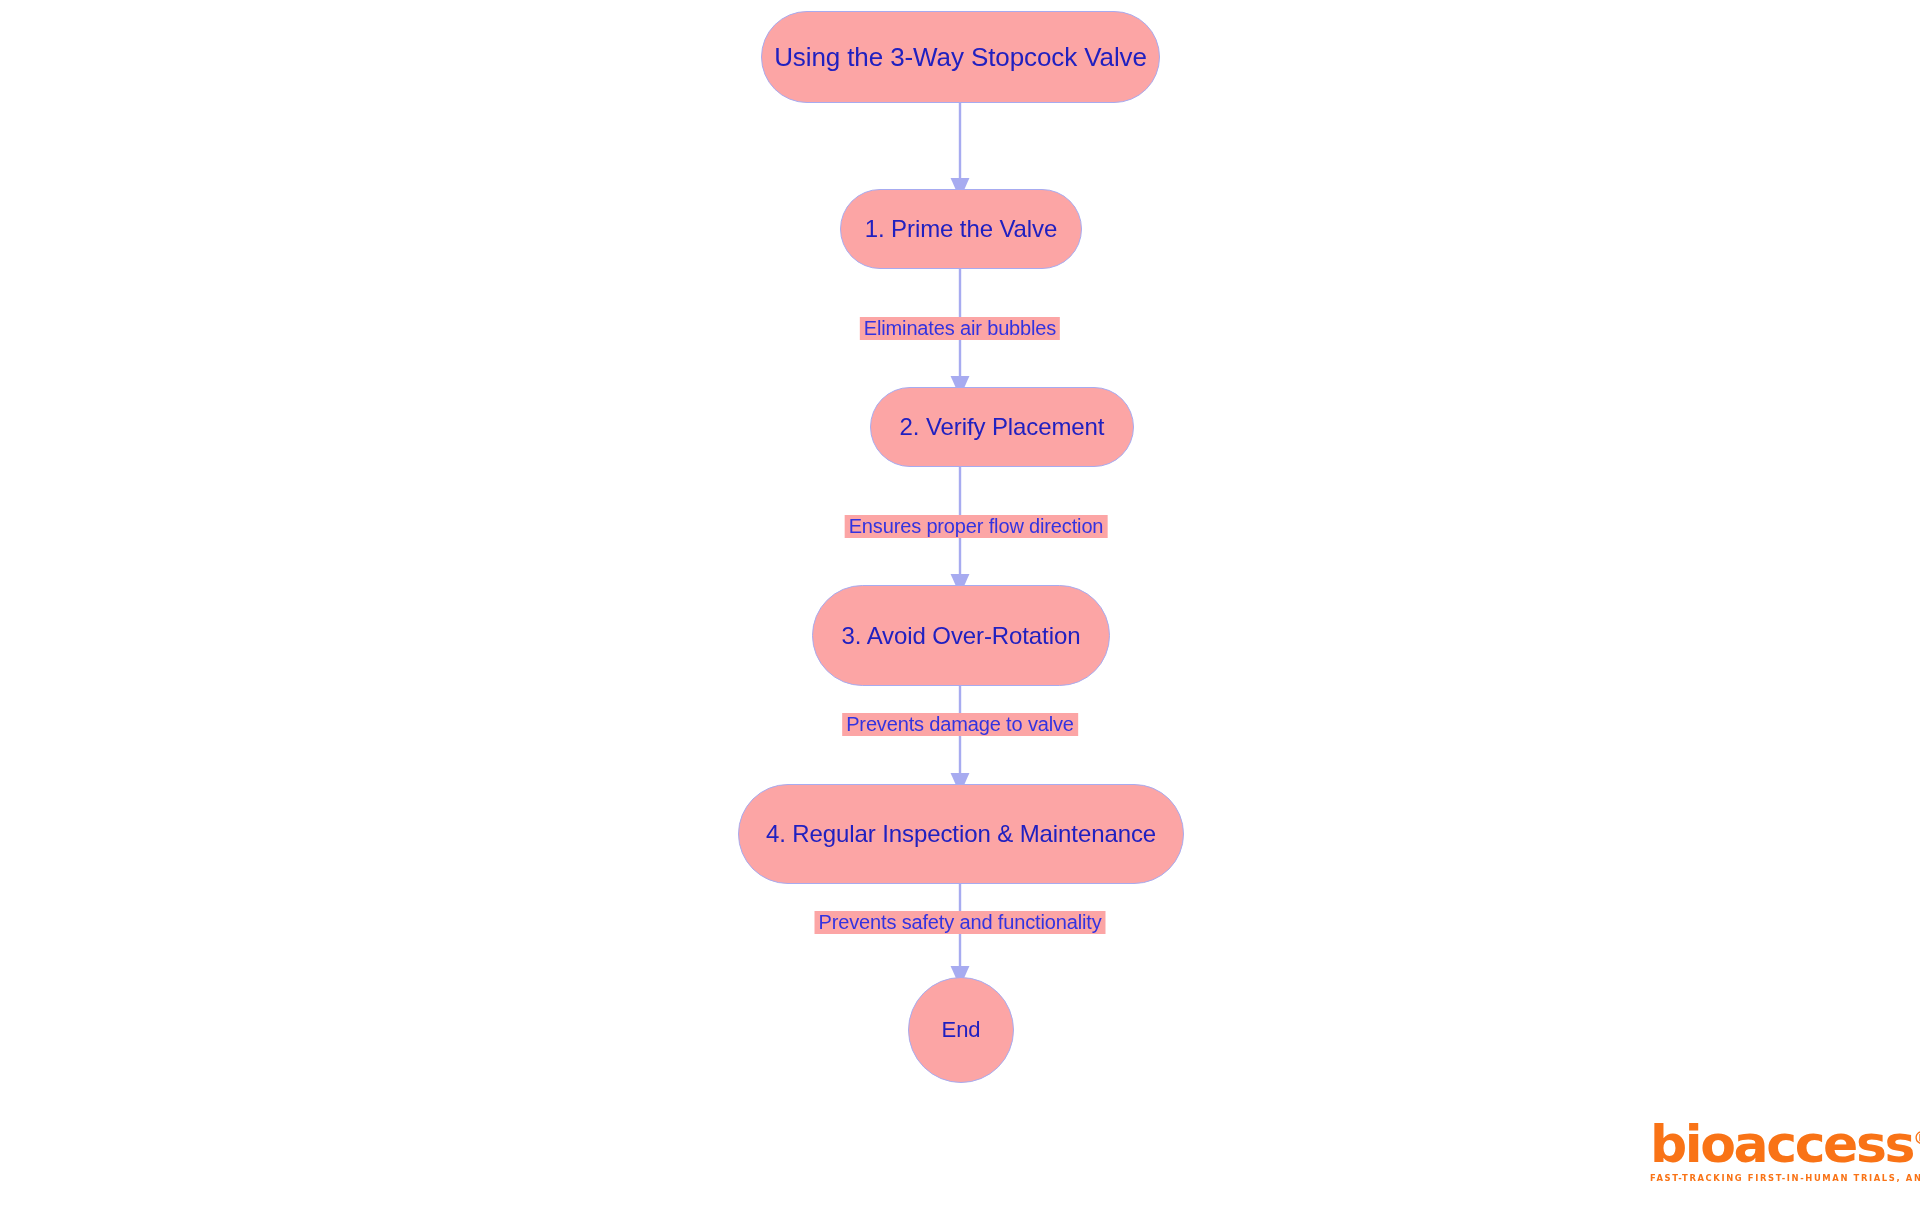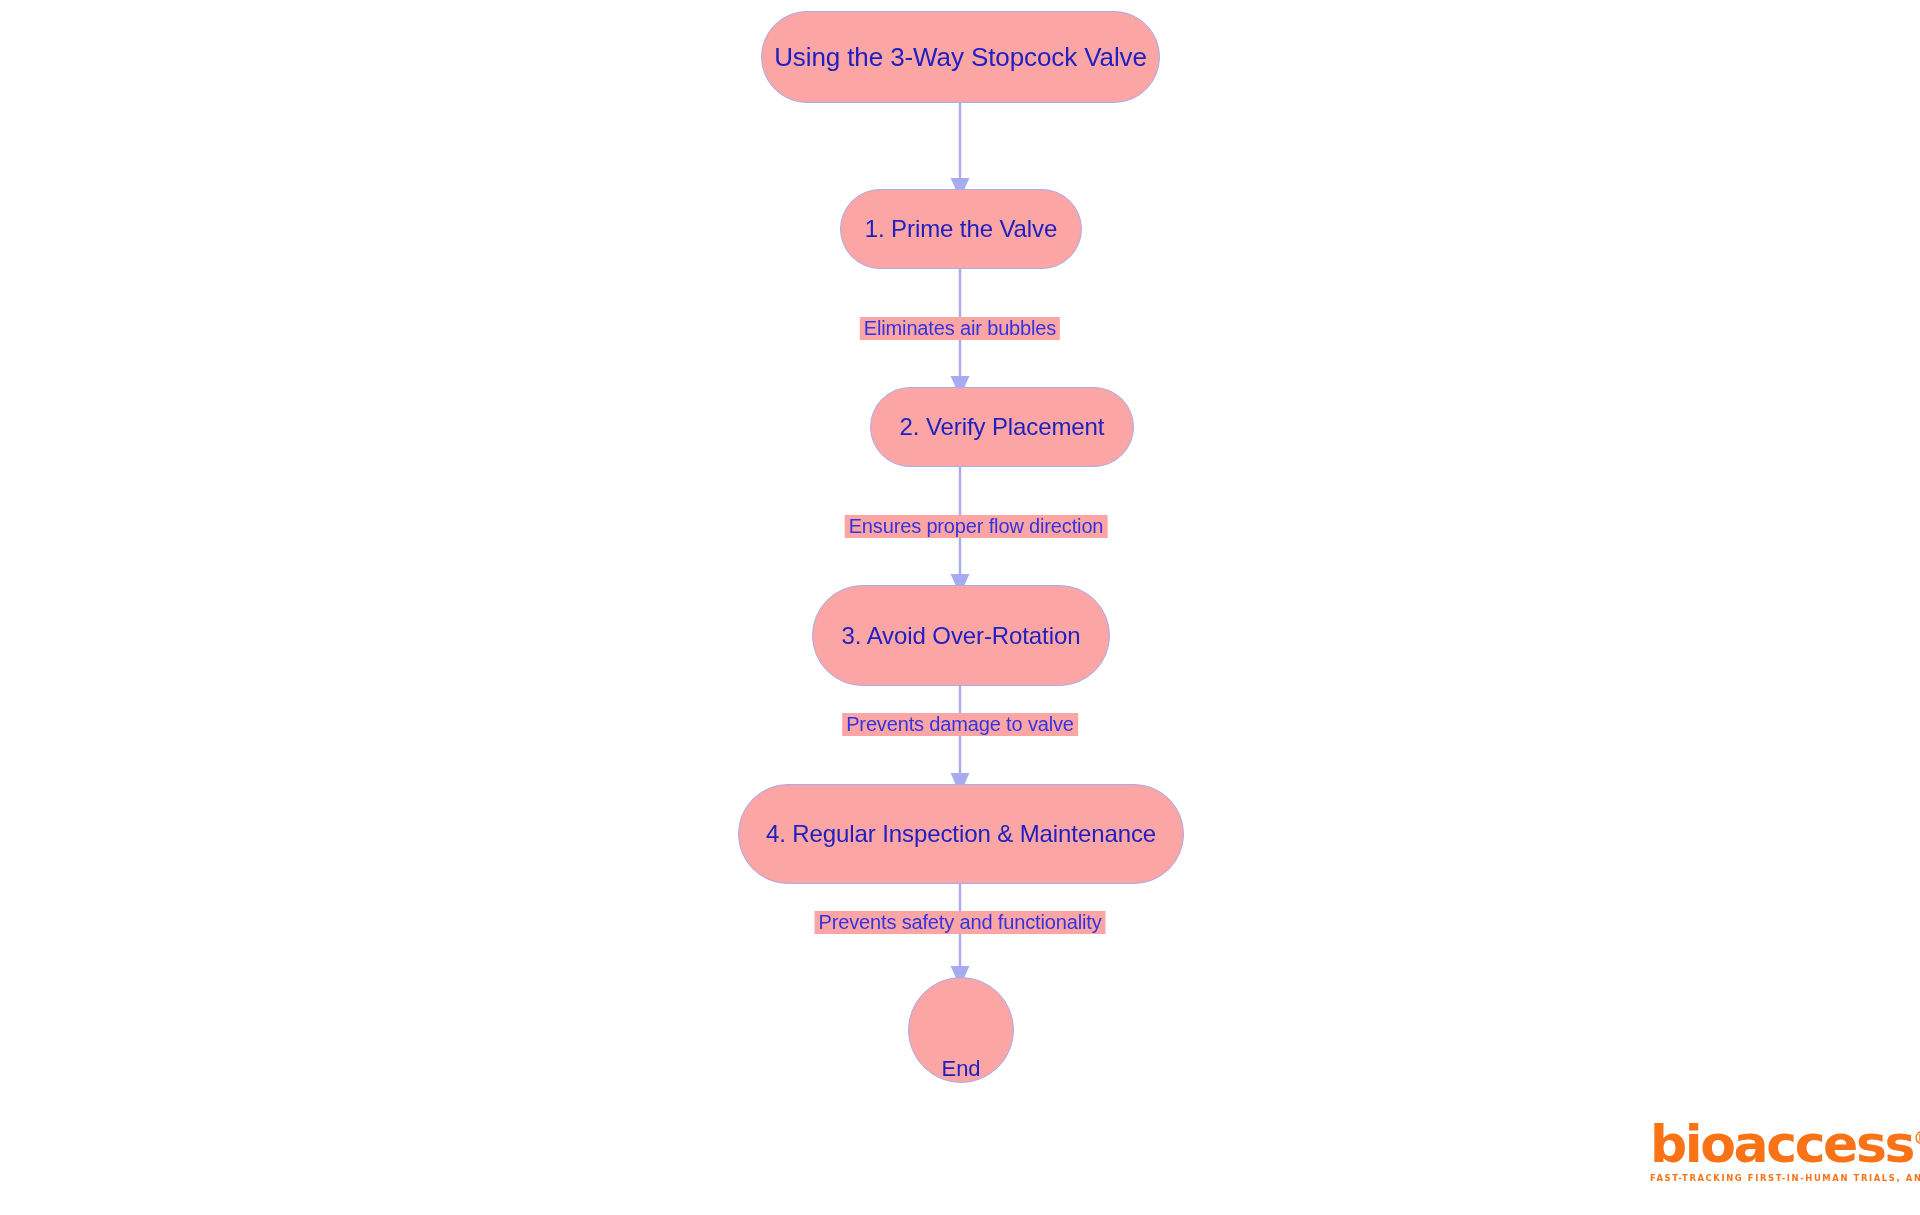--- a/index.html
+++ b/index.html
@@ -68,21 +68,20 @@
   }
   #node-step4 {
     left: 738px;  top: 784px;
     width: 446px; height: 100px;
     font-size: 24px;
   }
   #node-end {
     left: 908px;  top: 977px;
     width: 106px; height: 106px;
     font-size: 22px;
-    align-items: flex-end;
   }
 
   
   .edge-label {
     position: absolute;
     color: #3333e0;
     font-family: "Liberation Sans", sans-serif;
     font-size: 20px;
     font-weight: 400;
     letter-spacing: -0.15px;

